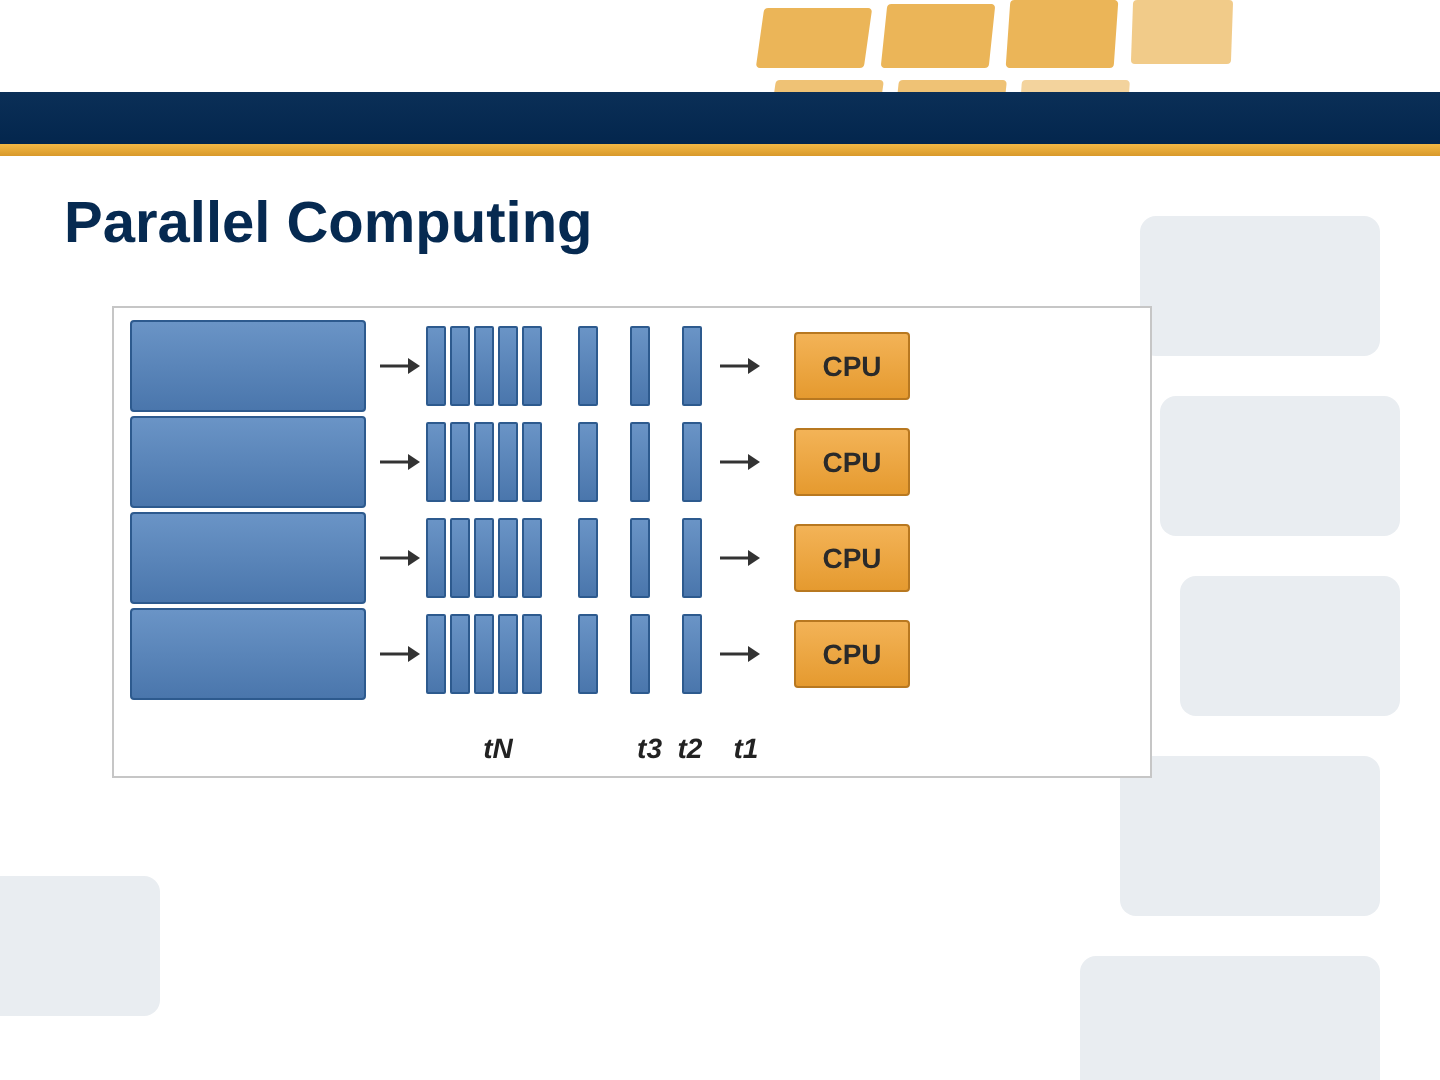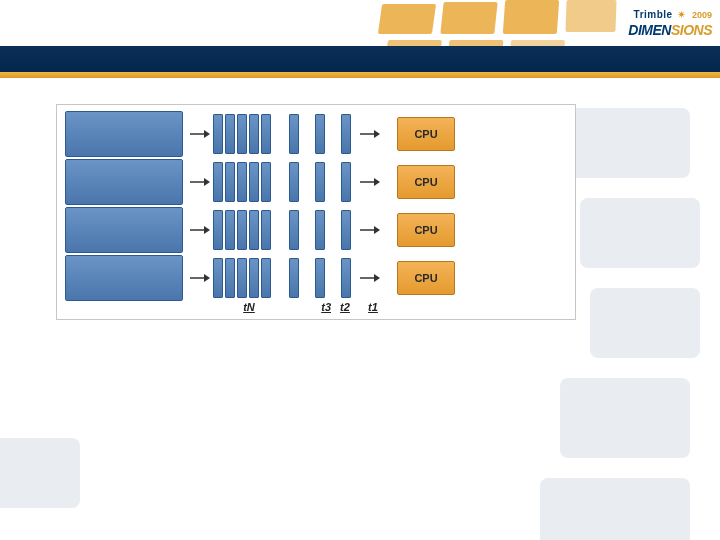--- a/index.html
+++ b/index.html
@@ -39,62 +39,53 @@
 
   .mid-col { display: flex; flex-direction: column; gap: 2px; margin-left: 6px; }
   .row-mid { display: flex; align-items: center; height: 46px; }
   .arrow { width: 22px; display: flex; align-items: center; justify-content: center; }
   .arrow svg { width: 20px; height: 12px; }
   .instr-group { display: flex; gap: 2px; margin-left: 2px; }
   .instr-bar { width: 10px; height: 40px; background: linear-gradient(#6a94c6,#4a76ac); border: 1px solid #2d5a8e; border-radius: 1px; }
   .instr-bar.single { margin-left: 18px; }
   .instr-bar.single2 { margin-left: 16px; }
   .instr-bar.single3 { margin-left: 16px; }
-  .cpu-box { margin-left: 16px; width: 58px; height: 34px; background: linear-gradient(#f3b357,#e59a2f); border: 1px solid #b87820; border-radius: 2px; display: flex; align-items: center; justify-content: center; font-size: 11px; font-weight: bold; color: #2a2a2a; }
-
-  .dia-foot { display: flex; font-size: 11px; font-weight: bold; font-style: italic; color: #222; margin-top: 0; text-decoration: underline; }
+  .cpu-box { margin-left: 16px; width: 58px; height: 34px; background: linear-gradient(#f3b357,#e59a2f); border: 1px solid #b87820; border-radius: 2px; display: flex; align-items: center; justify-content: center; font-size: 14px; font-weight: bold; color: #2a2a2a; }
+
+  .dia-foot { display: flex; font-size: 14px; font-weight: bold; font-style: italic; color: #222; margin-top: 16px; }
   .dia-foot .lab { text-align: center; }
 </style>
 </head>
 <body>
 
 <div class="header-band">
   <div class="globe-deco">
     <div class="cell" style="left:10px; top:4px; width:54px; height:30px; transform:skewX(-8deg);"></div>
     <div class="cell" style="left:72px; top:2px; width:54px; height:32px; transform:skewX(-6deg);"></div>
     <div class="cell" style="left:134px; top:0px; width:54px; height:34px; transform:skewX(-4deg);"></div>
     <div class="cell" style="left:196px; top:0px; width:50px; height:32px; transform:skewX(-2deg); opacity:0.6;"></div>
     <div class="cell" style="left:16px; top:40px; width:54px; height:28px; transform:skewX(-8deg); opacity:0.7;"></div>
     <div class="cell" style="left:78px; top:40px; width:54px; height:28px; transform:skewX(-6deg); opacity:0.7;"></div>
     <div class="cell" style="left:140px; top:40px; width:54px; height:28px; transform:skewX(-4deg); opacity:0.5;"></div>
   </div>
-  <div class="logo-area">
-    <div>
-      <span class="logo-brand">Trimble</span>
-      <span style="color:#d89c2a;font-size:10px;">✷</span>
-      <span class="logo-year">2009</span>
-    </div>
-    <div class="logo-event">
-      <span>DIMEN</span><span class="accent">SIONS</span>
-    </div>
-  </div>
 </div>
 <div class="navy-bar"></div>
 <div class="gold-bar"></div>
 
 <div class="bg-watermark">
   <div class="wm" style="left:570px; top:30px; width:120px; height:70px;"></div>
   <div class="wm" style="left:580px; top:120px; width:120px; height:70px;"></div>
   <div class="wm" style="left:590px; top:210px; width:110px; height:70px;"></div>
   <div class="wm" style="left:-10px; top:360px; width:90px; height:70px;"></div>
   <div class="wm" style="left:560px; top:300px; width:130px; height:80px;"></div>
   <div class="wm" style="left:540px; top:400px; width:150px; height:80px;"></div>
 </div>
 
 <div class="content">
+  <div class="slide-title">Parallel Computing</div>
 
 
   <div class="diagram">
 
     <div class="dia-body">
       <div class="prob-col">
         <div class="prob-block"></div>
         <div class="prob-block"></div>
         <div class="prob-block"></div>
         <div class="prob-block"></div>

